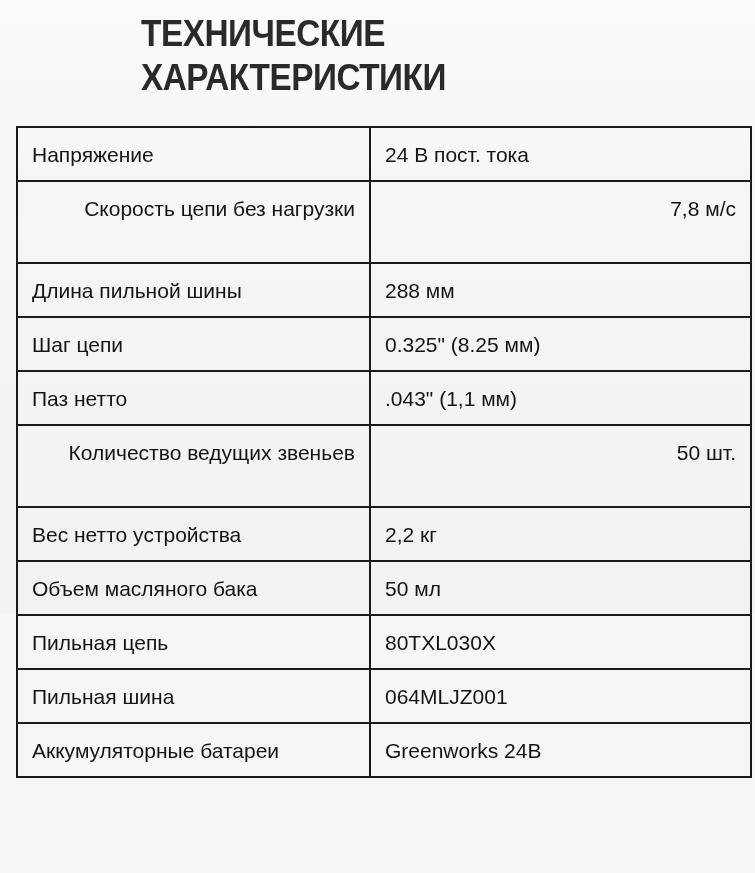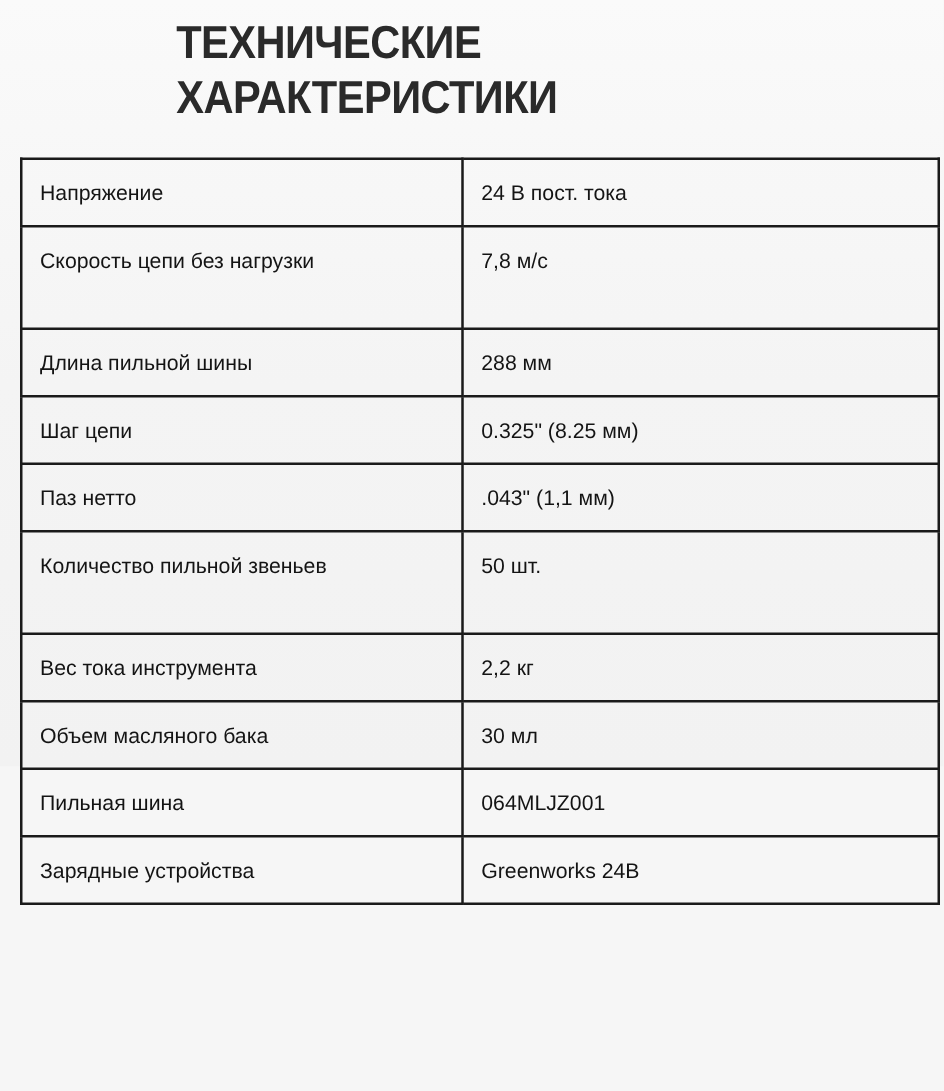--- a/index.html
+++ b/index.html
@@ -41,27 +41,27 @@
       left: 16px;
       top: 126px;
       width: 736px;
       border-collapse: collapse;
       table-layout: fixed;
     }
     table.specs td {
       border: 2px solid #1a1a1a;
       vertical-align: top;
       padding: 12px 14px 0 14px;
-      font-size: 17px;
+      font-size: 21px;
       line-height: 29px;
       color: #141414;
       height: 40px;
     }
     table.specs td.k { width: 323px; }
-    table.specs tr.tall td { height: 68px; }
+    table.specs tr.tall td { height: 68px; text-align: right; }
   </style>
 </head>
 <body>
 
 <div class="page">
   <h1 class="title">
     <span>ТЕХНИЧЕСКИЕ</span>
     <span>ХАРАКТЕРИСТИКИ</span>
   </h1>
 
@@ -81,34 +81,38 @@
       </tr>
       <tr>
         <td class="k">Шаг цепи</td>
         <td>0.325" (8.25 мм)</td>
       </tr>
       <tr>
         <td class="k">Паз нетто</td>
         <td>.043" (1,1 мм)</td>
       </tr>
       <tr class="tall">
-        <td class="k">Количество пильной звеньев</td>
+        <td class="k">Количество ведущих звеньев</td>
         <td>50 шт.</td>
       </tr>
       <tr>
-        <td class="k">Вес тока инструмента</td>
+        <td class="k">Вес нетто устройства</td>
         <td>2,2 кг</td>
       </tr>
       <tr>
         <td class="k">Объем масляного бака</td>
-        <td>30 мл</td>
+        <td>50 мл</td>
+      </tr>
+      <tr>
+        <td class="k">Пильная цепь</td>
+        <td>80TXL030X</td>
       </tr>
       <tr>
         <td class="k">Пильная шина</td>
         <td>064MLJZ001</td>
       </tr>
       <tr>
-        <td class="k">Зарядные устройства</td>
+        <td class="k">Аккумуляторные батареи</td>
         <td>Greenworks 24В</td>
       </tr>
     </tbody>
   </table>
 </div>
 
 </body></html>

